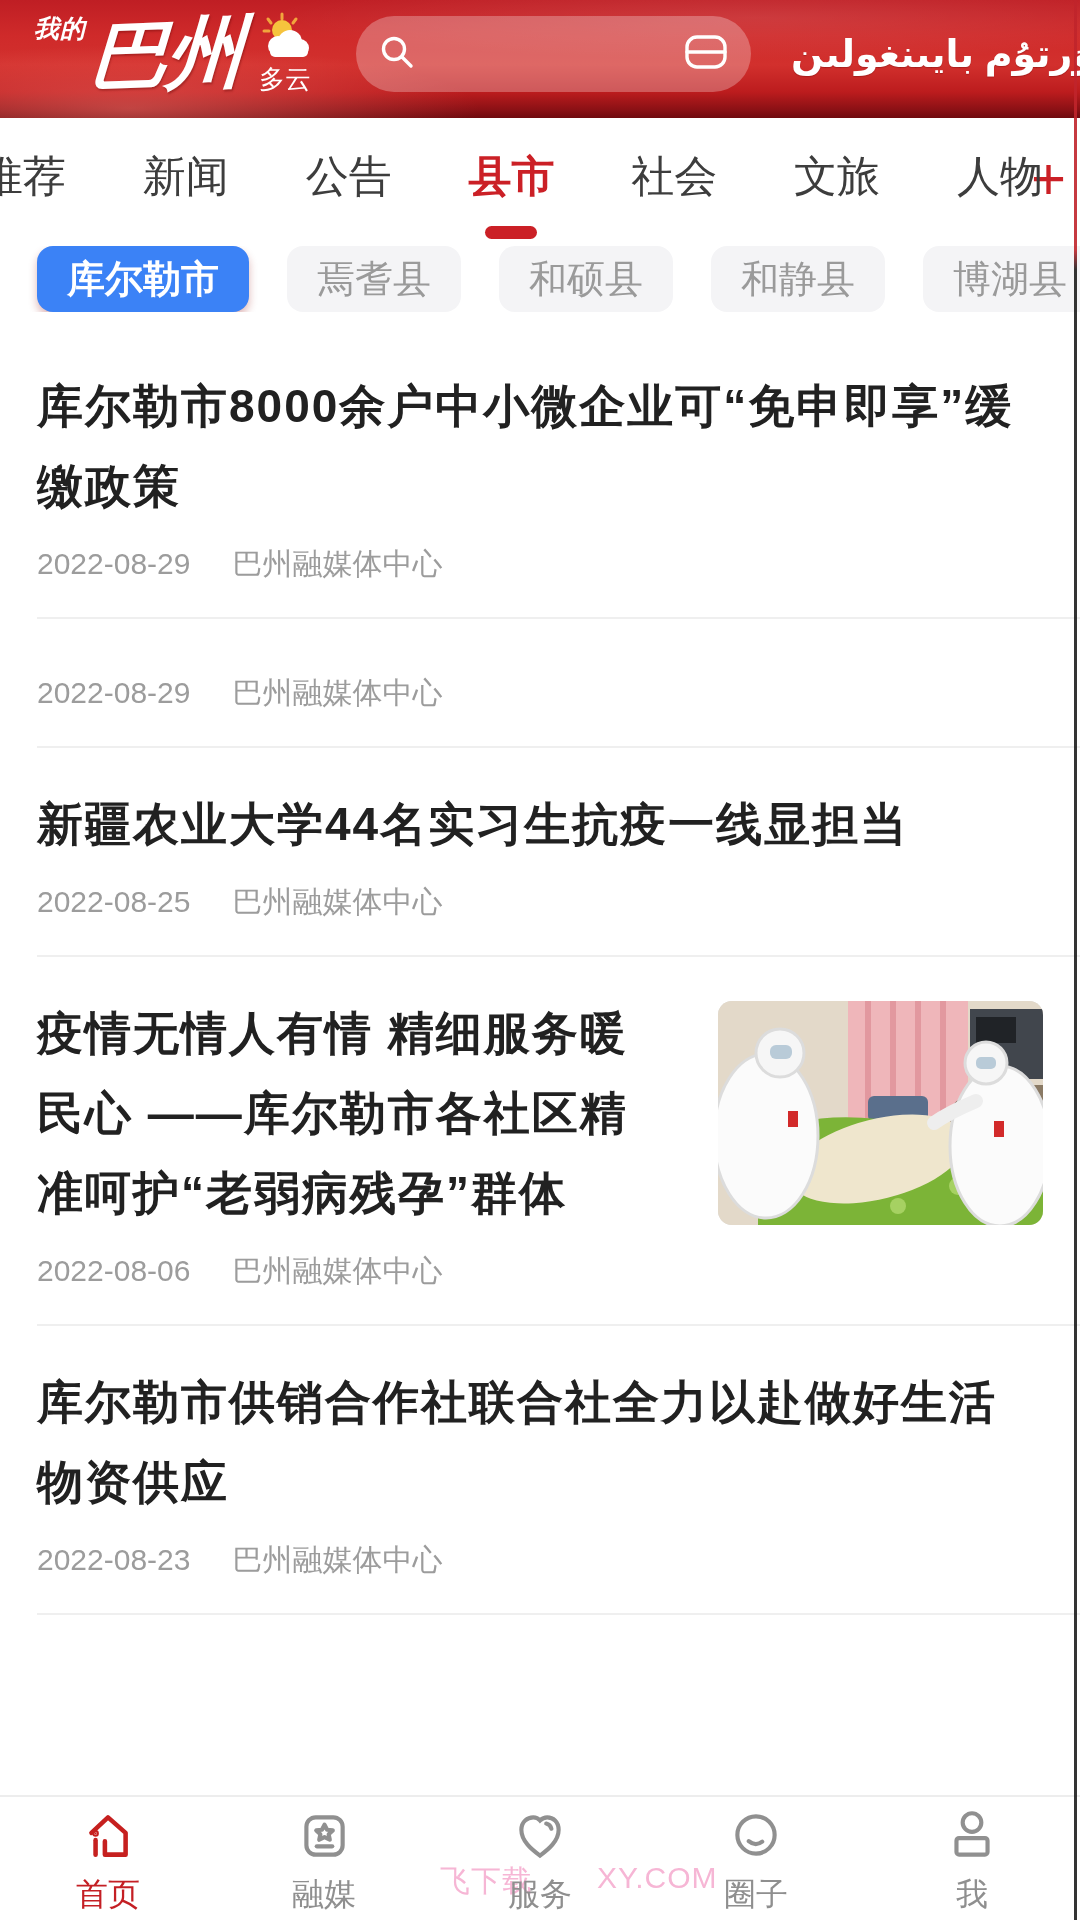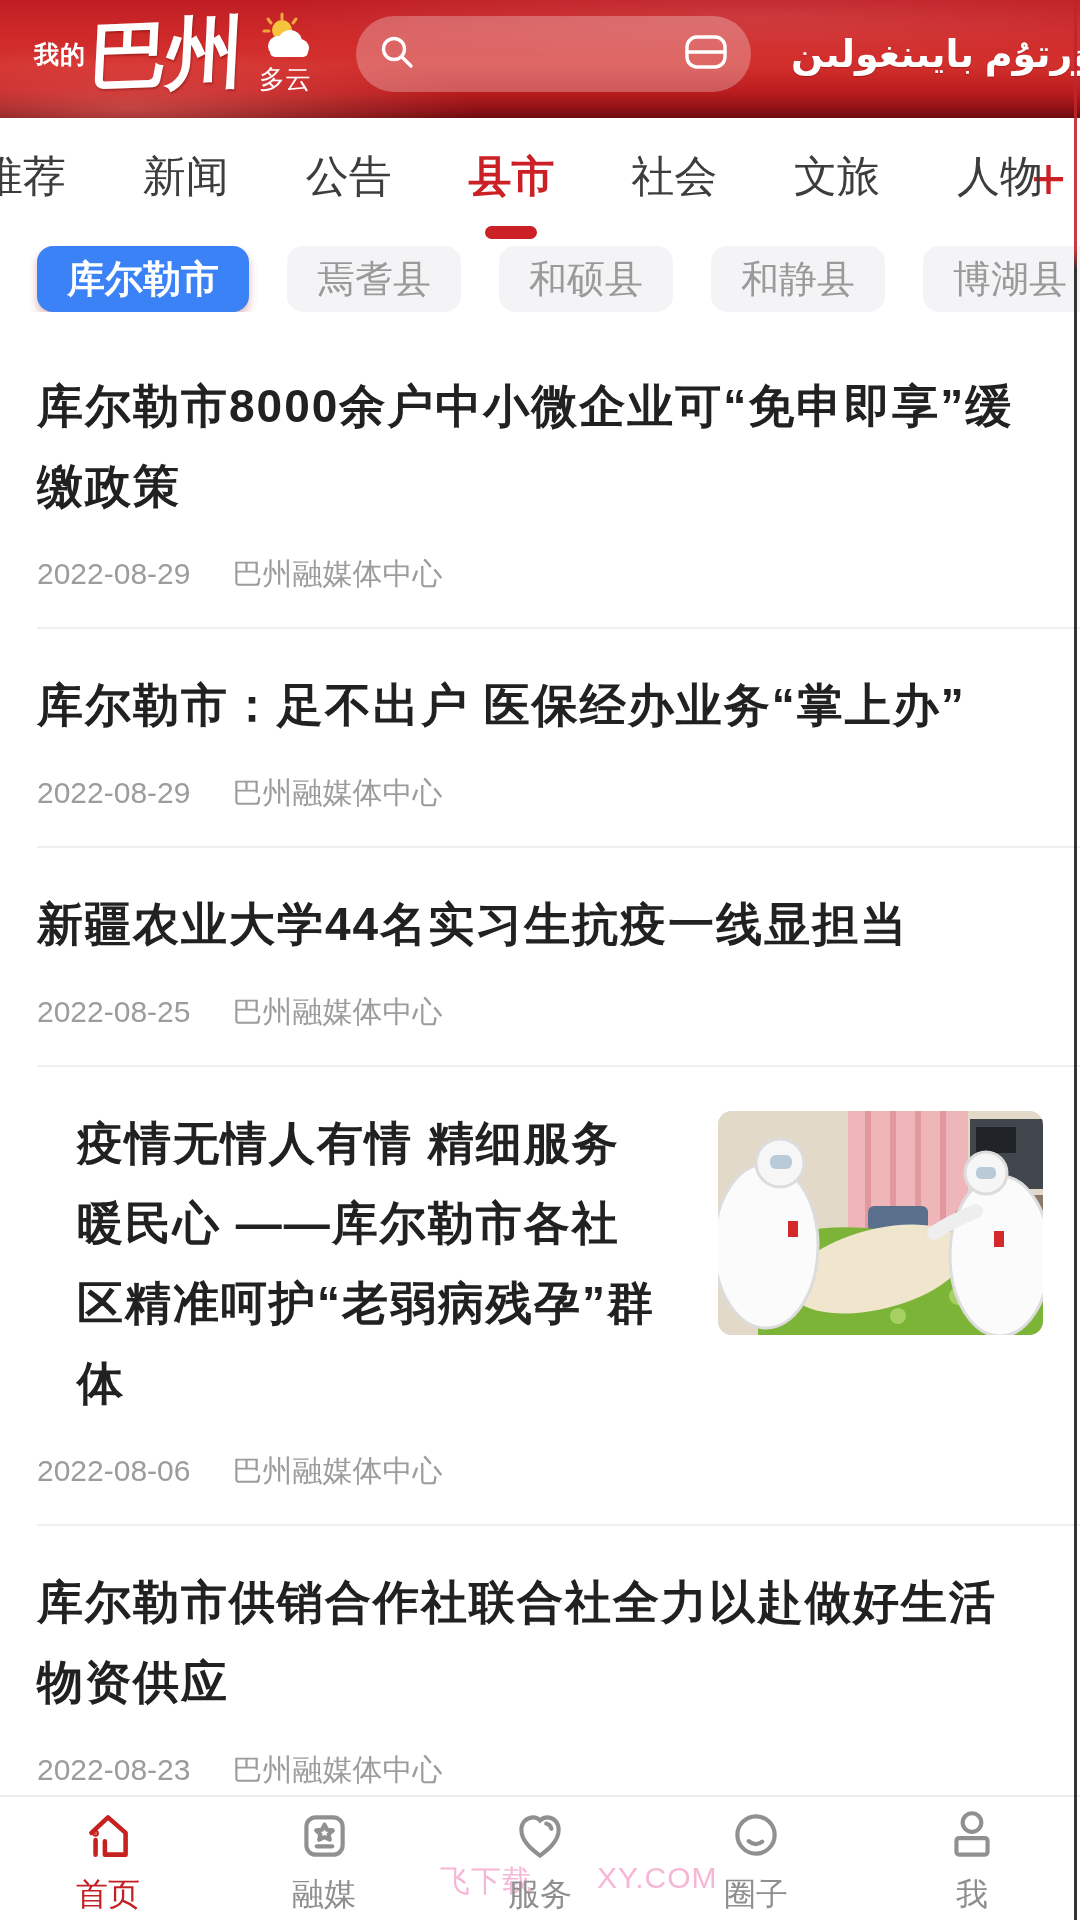--- a/index.html
+++ b/index.html
@@ -15,21 +15,21 @@
   
   .header {
     height:118px;
     background:
       radial-gradient(ellipse 500px 90px at 12% 92%, rgba(255,130,120,.45), rgba(255,130,120,0) 70%),
       radial-gradient(ellipse 700px 60px at 70% 15%, rgba(255,255,255,.10), rgba(255,255,255,0) 70%),
       linear-gradient(180deg,#bf1e24 0%,#cf2a2a 30%,#d2302d 55%,#bc1c1e 78%,#871014 94%,#6f0a0e 100%);
     display:flex; align-items:center;
     padding:0 26px 10px 34px;
   }
-  .logo { display:flex; align-items:center; color:#fff; flex:none; }
+  .logo { display:flex; align-items:flex-start; color:#fff; flex:none;font-style:italic; }
   .logo-small { display:flex; flex-direction:column; font-size:25px; font-weight:700; line-height:27px; letter-spacing:1px; }
   .logo-main {
     font-size:78px; font-weight:700; line-height:78px; margin-left:4px;
     transform:skewX(-5deg) rotate(-2deg);
     letter-spacing:-2px; text-shadow:1px 2px 2px rgba(90,0,0,.35);
   }
   .weather { display:flex; flex-direction:column; align-items:center; margin-left:14px; flex:none; }
   .weather-label { font-size:26px; color:#fff; margin-top:-4px; }
   .search-pill {
     flex:1; max-width:395px; height:76px; margin:0 40px 0 42px;
@@ -70,24 +70,24 @@
     flex:none; height:66px; line-height:66px; padding:0 30px;
     border-radius:16px; background:#f4f4f6; color:#9a9a9a;
     font-size:38px; white-space:nowrap; cursor:pointer;
   }
   .chip.active { background:#3b82f6; color:#fff; font-weight:700; box-shadow:0 5px 8px rgba(150,15,15,.30); }
 
   
   .news-list { padding:18px 37px 0 37px; }
   .news-item { padding:36px 0 35px; }
   .divider { height:2px; background:#efefef; margin-right:-37px; }
-  .item-row { display:flex; gap:52px;margin-left:40px; }
+  .item-row { display:flex; gap:52px; }
   .item-text { flex:1; }
   .title { font-size:46px; line-height:80px; color:#212121; font-weight:600; letter-spacing:2px; }
-  .meta { margin-top:30px; display:flex; gap:42px; font-size:30px; color:#9c9c9c; line-height:36px; }
+  .meta { margin-top:20px; display:flex; gap:42px; font-size:30px; color:#9c9c9c; line-height:36px; }
   .thumb { flex:none; width:325px; height:224px; border-radius:14px; overflow:hidden; margin-top:8px; background:#ddd; }
   .thumb svg { display:block; }
 
   
   .bottom-nav {
     position:absolute; left:0; right:0; bottom:0; height:125px;
     background:#fff; border-top:2px solid #ededed;
     display:flex; z-index:5;
   }
   .nav-item {
@@ -189,21 +189,20 @@
       <div class="title">库尔勒市8000余户中小微企业可“免申即享”缓缴政策</div>
       <div class="meta">
         <span>2022-08-29</span>
         <span>巴州融媒体中心</span>
       </div>
     </div>
 
     <div class="divider"></div>
 
     <div class="news-item">
-      <div class="title">库尔勒市：足不出户 医保经办业务“掌上办”</div>
       <div class="meta">
         <span>2022-08-29</span>
         <span>巴州融媒体中心</span>
       </div>
     </div>
 
     <div class="divider"></div>
 
     <div class="news-item">
       <div class="title">新疆农业大学44名实习生抗疫一线显担当</div>

